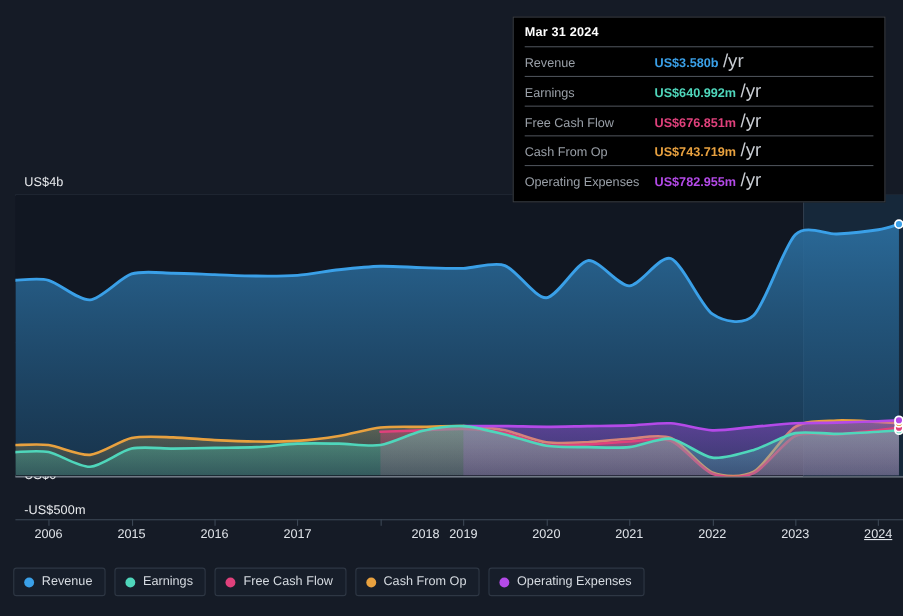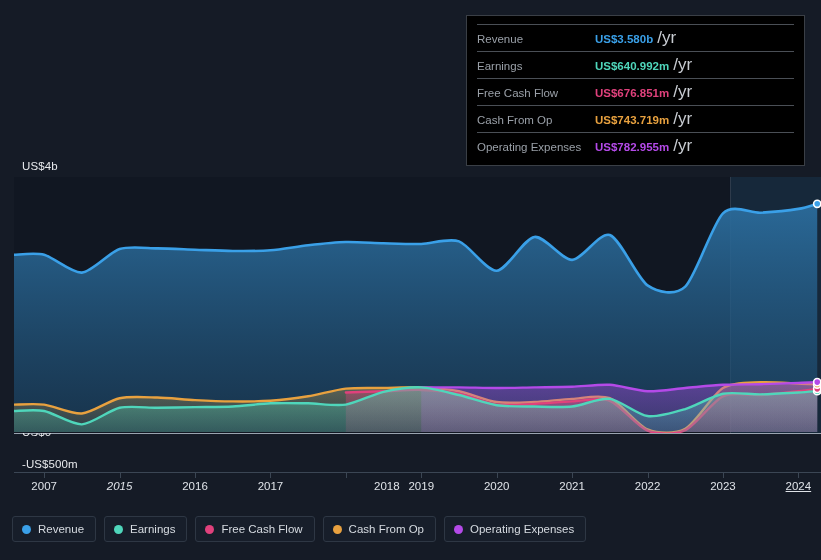--- a/index.html
+++ b/index.html
@@ -201,23 +201,23 @@
           <circle cx="803.2289719626202" cy="211.84125" r="3.6" fill="#e0417c" stroke="#ffffff" stroke-width="1.6"></circle>
           <circle cx="803.2289719626202" cy="207.57" r="3.6" fill="#e8a13f" stroke="#ffffff" stroke-width="1.6"></circle>
           <circle cx="803.2289719626202" cy="205.08375" r="3.6" fill="#b44ae8" stroke="#ffffff" stroke-width="1.6"></circle>
         </g>
     </svg>
   </div>
 
   <div id="x-axis-line"></div>
   <div id="x-axis">
       <div class="x-tick" style="left: 30.1682px;"></div>
-      <div class="x-label" style="left: 30.1682px;">2007</div>
+      <div class="x-label" style="left: 30.1682px;">2006</div>
       <div class="x-tick" style="left: 105.589px;"></div>
-      <div class="x-label" style="left: 105.589px; font-style: italic;">2015</div>
+      <div class="x-label" style="left: 105.589px;">2015</div>
       <div class="x-tick" style="left: 181.009px;"></div>
       <div class="x-label" style="left: 181.009px;">2016</div>
       <div class="x-tick" style="left: 256.43px;"></div>
       <div class="x-label" style="left: 256.43px;">2017</div>
       <div class="x-tick" style="left: 331.85px;"></div>
       <div class="x-label" style="left: 331.85px; margin-left: 41px;">2018</div>
       <div class="x-tick" style="left: 407.271px;"></div>
       <div class="x-label" style="left: 407.271px;">2019</div>
       <div class="x-tick" style="left: 482.692px;"></div>
       <div class="x-label" style="left: 482.692px;">2020</div>
@@ -225,20 +225,21 @@
       <div class="x-label" style="left: 558.112px;">2021</div>
       <div class="x-tick" style="left: 633.533px;"></div>
       <div class="x-label" style="left: 633.533px; text-align: center;">2022</div>
       <div class="x-tick" style="left: 708.953px;"></div>
       <div class="x-label" style="left: 708.953px;">2023</div>
       <div class="x-tick" style="left: 784.374px;"></div>
       <div class="x-label" style="left: 784.374px; text-decoration: underline;">2024</div>
     </div>
 
   <div id="tooltip">
+    <div id="tooltip-date">Mar 31 2024</div>
     <div id="tooltip-rows">
         <div class="tt-row">
           <div class="tt-label">Revenue</div>
           <div><span class="tt-val" style="color: rgb(58, 160, 232);">US$3.580b</span><span class="tt-unit">/yr</span></div>
         </div>
         <div class="tt-row">
           <div class="tt-label">Earnings</div>
           <div><span class="tt-val" style="color: rgb(79, 214, 187);">US$640.992m</span><span class="tt-unit">/yr</span></div>
         </div>
         <div class="tt-row">

